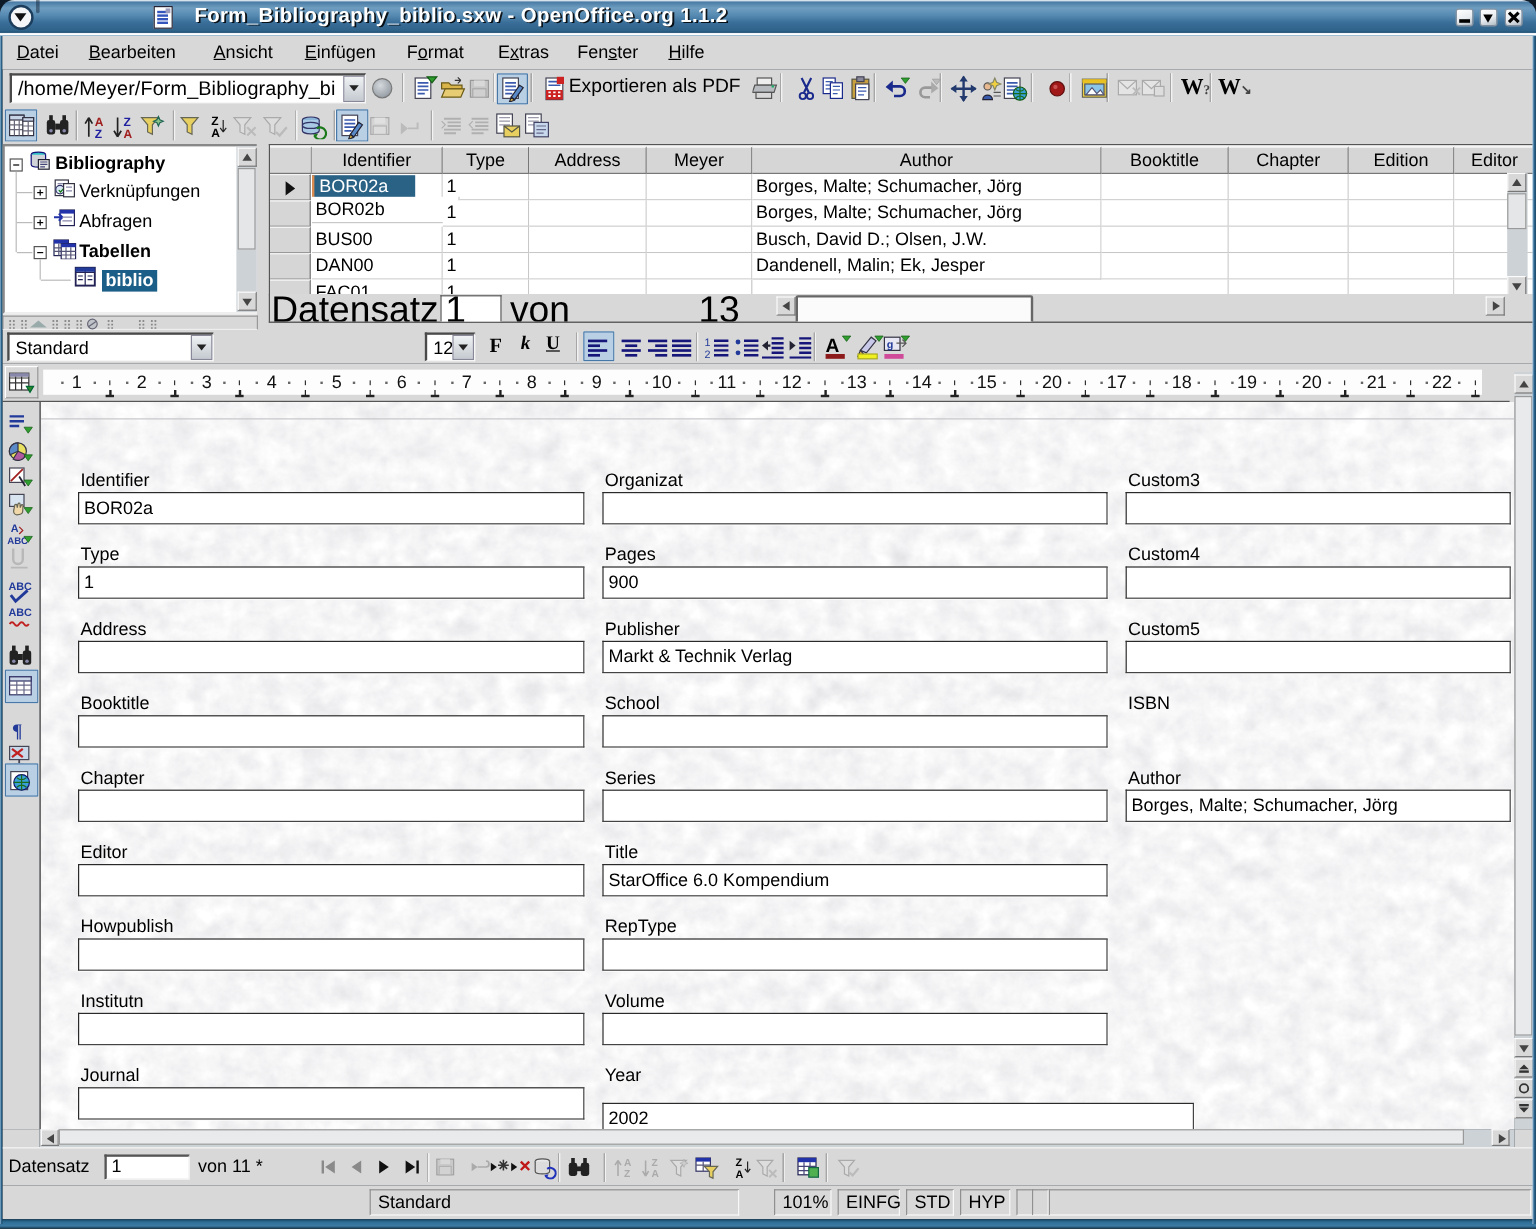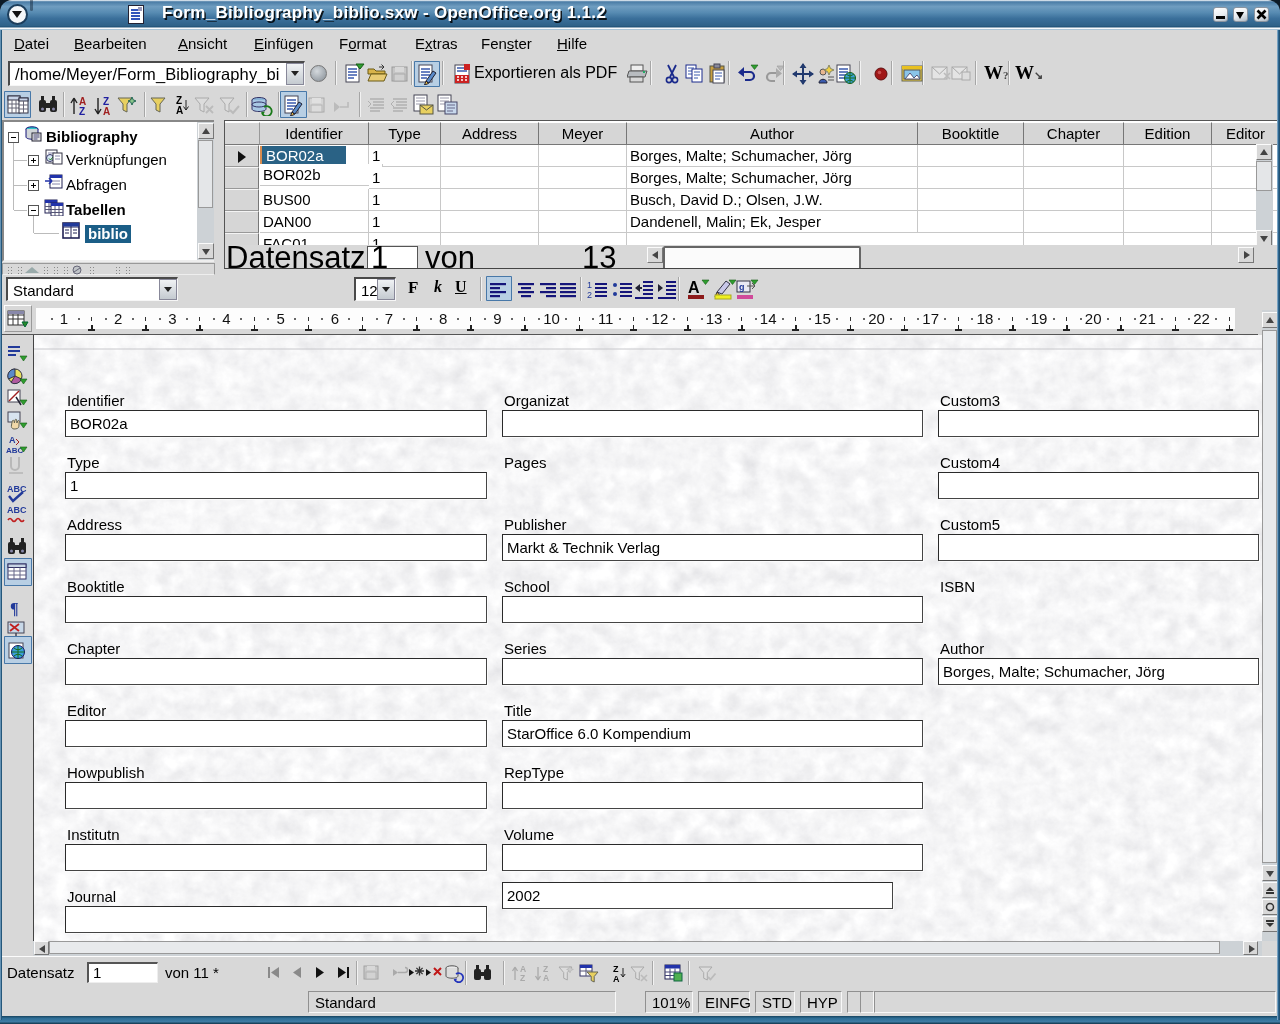--- a/index.html
+++ b/index.html
@@ -818,34 +818,35 @@
       <div class="fld" style="left:31px;top:385px;width:422px"></div>
     <div class="lbl" style="left:33px;top:429px">Howpublish</div>
       <div class="fld" style="left:31px;top:447px;width:422px"></div>
     <div class="lbl" style="left:33px;top:491px">Institutn</div>
       <div class="fld" style="left:31px;top:509px;width:422px"></div>
     <div class="lbl" style="left:33px;top:553px">Journal</div>
       <div class="fld" style="left:31px;top:571px;width:422px"></div>
     <div class="lbl" style="left:470px;top:57px">Organizat</div>
       <div class="fld" style="left:468px;top:75px;width:421px"></div>
     <div class="lbl" style="left:470px;top:119px">Pages</div>
+      <div class="fld" style="left:468px;top:137px;width:421px">900</div>
     <div class="lbl" style="left:470px;top:181px">Publisher</div>
       <div class="fld" style="left:468px;top:199px;width:421px">Markt &amp; Technik Verlag</div>
     <div class="lbl" style="left:470px;top:243px">School</div>
       <div class="fld" style="left:468px;top:261px;width:421px"></div>
     <div class="lbl" style="left:470px;top:305px">Series</div>
       <div class="fld" style="left:468px;top:323px;width:421px"></div>
     <div class="lbl" style="left:470px;top:367px">Title</div>
       <div class="fld" style="left:468px;top:385px;width:421px">StarOffice 6.0 Kompendium</div>
     <div class="lbl" style="left:470px;top:429px">RepType</div>
       <div class="fld" style="left:468px;top:447px;width:421px"></div>
     <div class="lbl" style="left:470px;top:491px">Volume</div>
       <div class="fld" style="left:468px;top:509px;width:421px"></div>
     <div class="lbl" style="left:470px;top:553px">Year</div>
-      <div class="fld" style="left:468px;top:547px;width:391px">2002</div>
+      <div class="fld" style="left:468px;top:584px;width:493px">2002</div>
     <div class="lbl" style="left:906px;top:57px">Custom3</div>
       <div class="fld" style="left:904px;top:75px;width:321px"></div>
     <div class="lbl" style="left:906px;top:119px">Custom4</div>
       <div class="fld" style="left:904px;top:137px;width:321px"></div>
     <div class="lbl" style="left:906px;top:181px">Custom5</div>
       <div class="fld" style="left:904px;top:199px;width:321px"></div>
     <div class="lbl" style="left:906px;top:243px">ISBN</div>
     <div class="lbl" style="left:906px;top:305px">Author</div>
       <div class="fld" style="left:904px;top:323px;width:321px">Borges, Malte; Schumacher, Jörg</div>
   </div>

